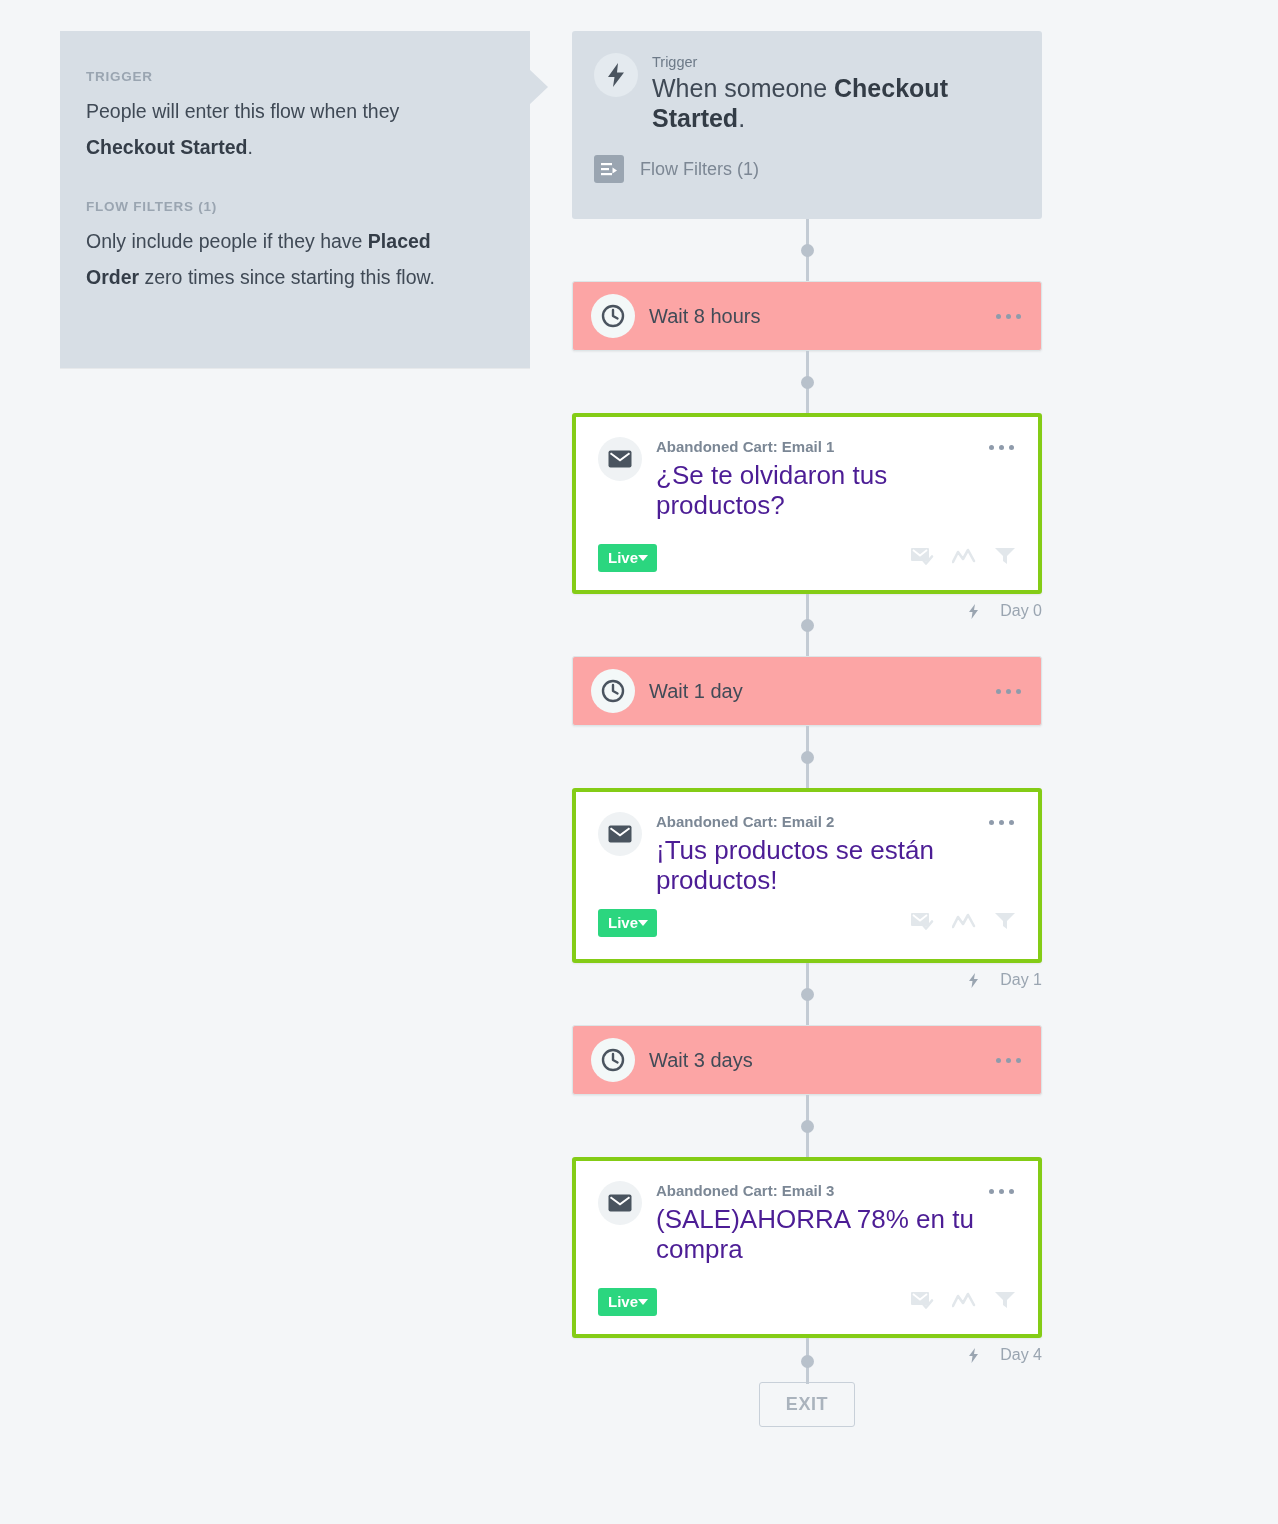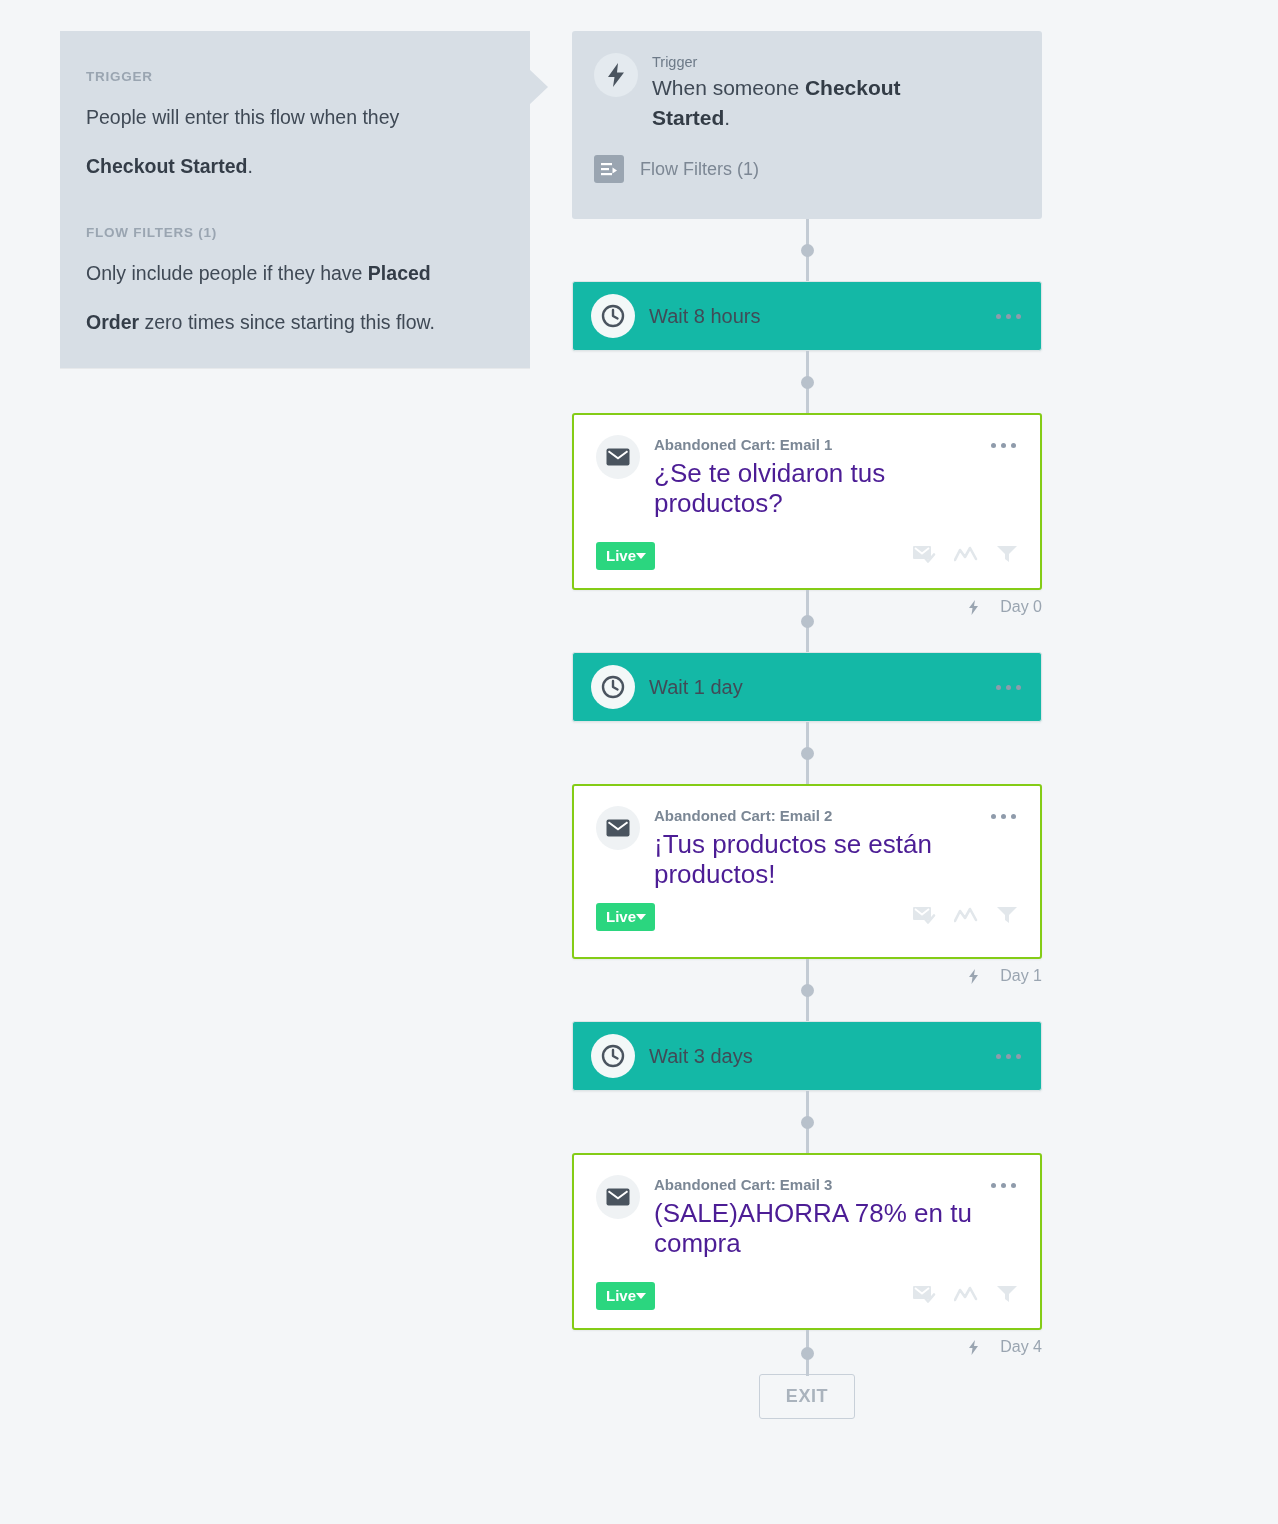--- a/index.html
+++ b/index.html
@@ -37,21 +37,21 @@
   }
   .callout-label {
     font-size: 13.5px;
     letter-spacing: 0.75px;
     font-weight: 700;
     color: #9aa5b1;
     margin-bottom: 9px;
   }
   .callout-text {
     font-size: 19.5px;
-    line-height: 49px;
+    line-height: 36px;
     color: #3f4955;
     font-weight: 400;
   }
   .callout-text b { font-weight: 700; color: #343d48; }
   .callout-block-2 { margin-top: 34px; }
 
   
   .flow {
     position: absolute;
     left: 572px;
@@ -83,35 +83,35 @@
     border-radius: 50%;
     background: #b8c1cb;
   }
   .connector.short { height: 46px; }
 
   
   .card {
     position: relative;
     width: 470px;
     background: #ffffff;
-    border: 2px solid #84cc16;
+    border: 4px solid #84cc16;
     border-radius: 3px;
     box-shadow: 0 1px 2px rgba(40,50,60,0.07);
   }
 
   .card.trigger {
     background: #d7dee5;
     border: none;
     box-shadow: none;
     padding: 22px 24px 22px 22px;
     min-height: 188px;
   }
 
   .card.wait {
-    background: #14b8a6;
+    background: #fca5a5;
     border: 1px solid #dde5e7;
     height: 70px;
     display: flex;
     align-items: center;
     padding: 0 18px;
   }
 
   .card.email { padding: 20px 22px 18px 22px; min-height: 175px; }
 
   
@@ -128,21 +128,21 @@
   .icon-circle.on-wait { background: #f3f8f8; }
 
   .trigger-top { display: flex; align-items: flex-start; }
   .trigger-body { margin-left: 14px; padding-top: 1px; }
   .trigger-kicker {
     font-size: 14.5px;
     color: #6d7a88;
     margin-bottom: 3px;
   }
   .trigger-title {
-    font-size: 21px;
+    font-size: 25px;
     line-height: 30px;
     color: #3f4955;
     max-width: 315px;
   }
   .trigger-title b { font-weight: 700; color: #333c46; }
 
   .trigger-filters {
     display: flex;
     align-items: center;
     margin-top: 22px;

